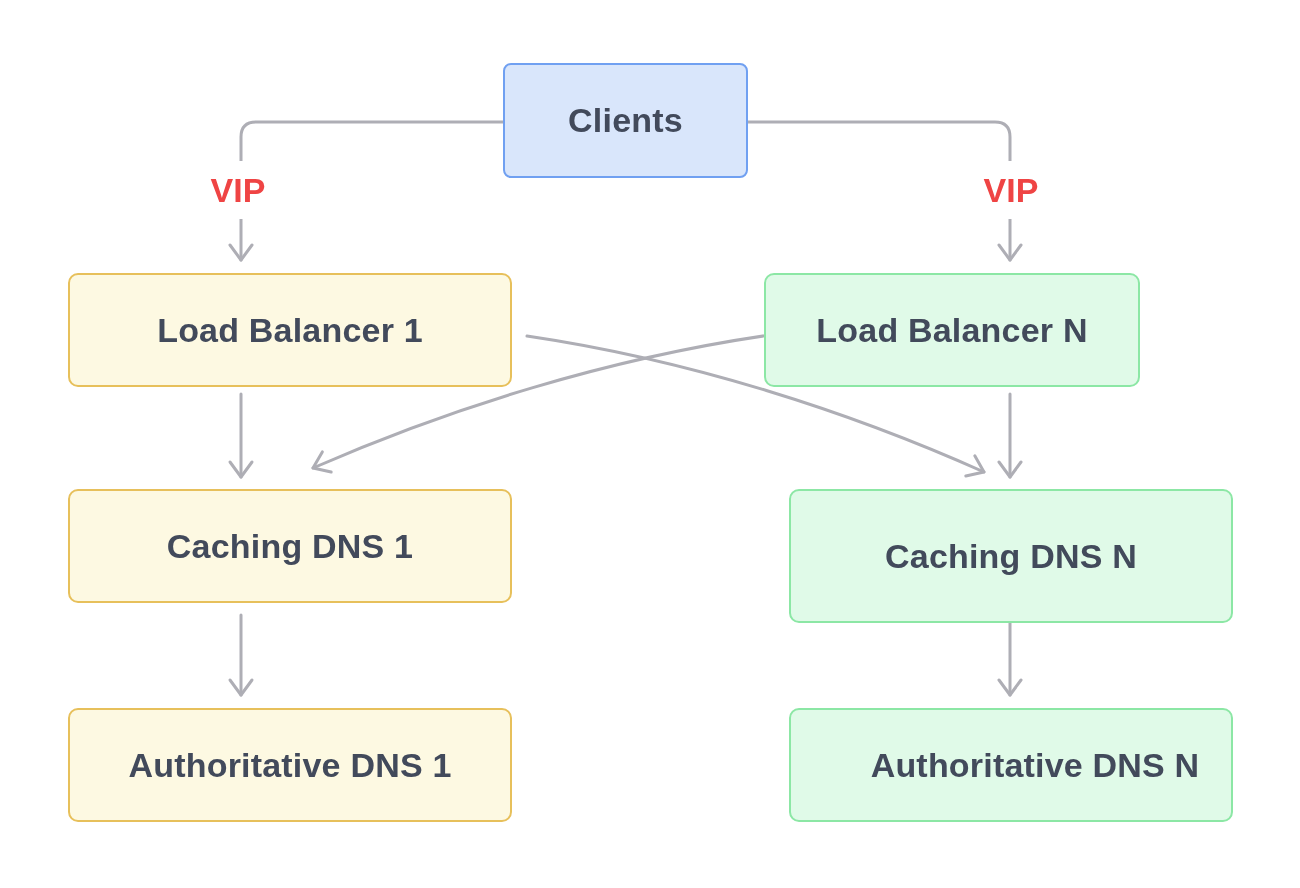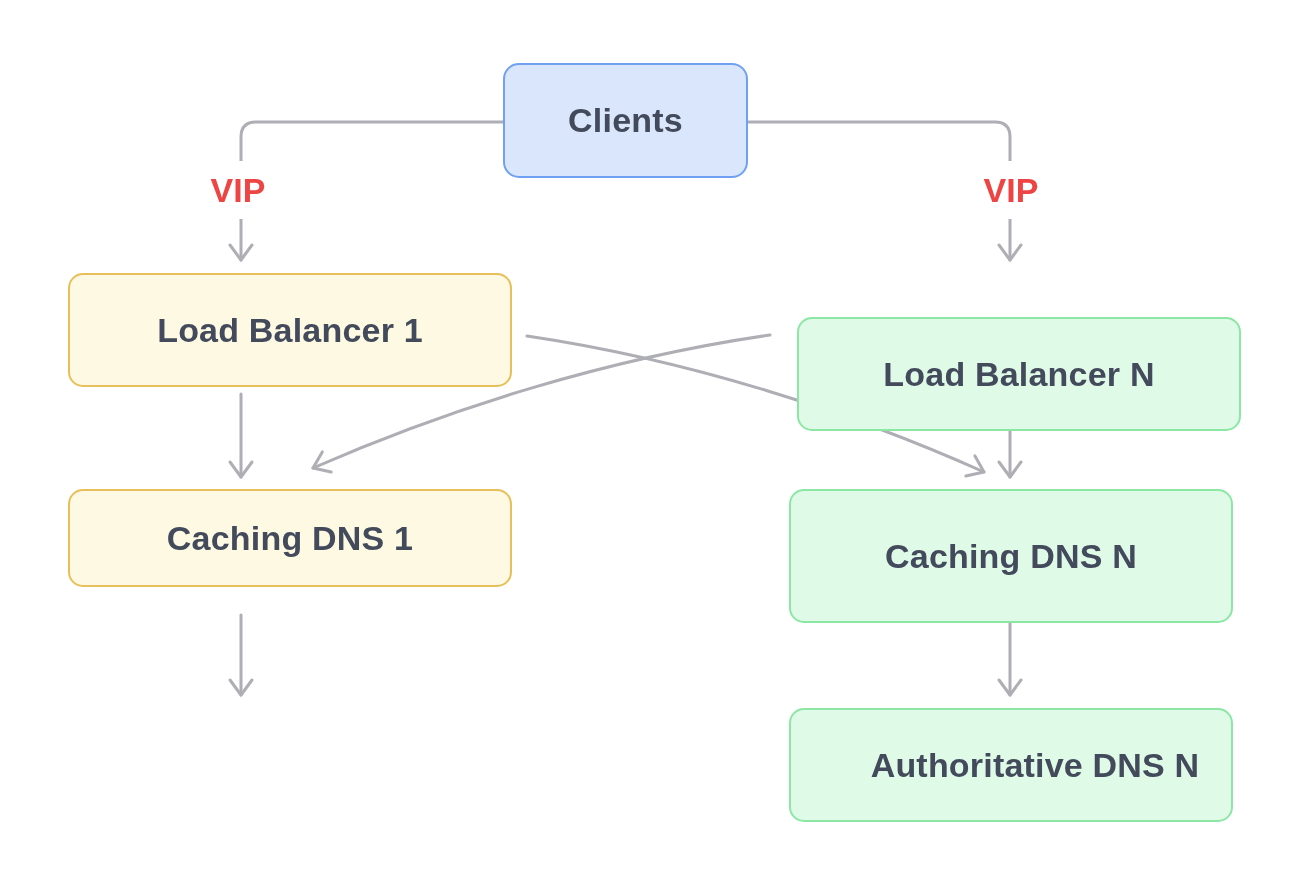--- a/index.html
+++ b/index.html
@@ -24,30 +24,30 @@
     fill: none;
     stroke: #aeaeb5;
     stroke-width: 3;
     stroke-linecap: round;
   }
   .node {
     position: absolute;
     display: flex;
     align-items: center;
     justify-content: center;
-    border-radius: 15px;
+    border-radius: 10px;
     border: 2px solid transparent;
     box-sizing: border-box;
     font-weight: bold;
     font-size: 34px;
     letter-spacing: 0.2px;
     color: #424a5b;
     text-align: center;
   }
-  .node.blue   { background: #d9e6fb; border-color: #70a0f1; border-radius: 16px; }
+  .node.blue   { background: #d9e6fb; border-color: #70a0f1; border-radius: 8px; }
   .node.yellow { background: #fdf9e2; border-color: #e7c05b; }
   .node.green  { background: #e0fae8; border-color: #8ce7a5; }
   .edge-label {
     position: absolute;
     transform: translate(-50%, -50%);
     background: #ffffff;
     padding: 12px 10px;
     font-weight: bold;
     font-size: 34px;
     color: #ef4444;
@@ -83,30 +83,33 @@
   <div class="edge-label" style="left:1011px; top:190px;">VIP</div>
 
   <div class="node blue" style="left:503px; top:63px; width:245px; height:115px;">
     <span>Clients</span>
   </div>
 
   <div class="node yellow" style="left:68px; top:273px; width:444px; height:114px;">
     <span>Load Balancer 1</span>
   </div>
 
-  <div class="node green" style="left:797px; top:273px; width:444px; height:114px;margin-top:44px;">
+  <div class="node green" style="left:764px; top:273px; width:376px; height:114px;">
     <span>Load Balancer N</span>
   </div>
 
-  <div class="node yellow" style="left:68px; top:489px; width:444px; height:98px;">
+  <div class="node yellow" style="left:68px; top:489px; width:444px; height:114px;">
     <span>Caching DNS 1</span>
   </div>
 
   <div class="node green" style="left:789px; top:489px; width:444px; height:134px;">
     <span>Caching DNS N</span>
   </div>
 
+  <div class="node yellow" style="left:68px; top:708px; width:444px; height:114px;">
+    <span>Authoritative DNS 1</span>
+  </div>
 
   <div class="node green" style="left:789px; top:708px; width:444px; height:114px;padding-left:48px;">
     <span>Authoritative DNS N</span>
   </div>
 
 </div>
 
 </body></html>

